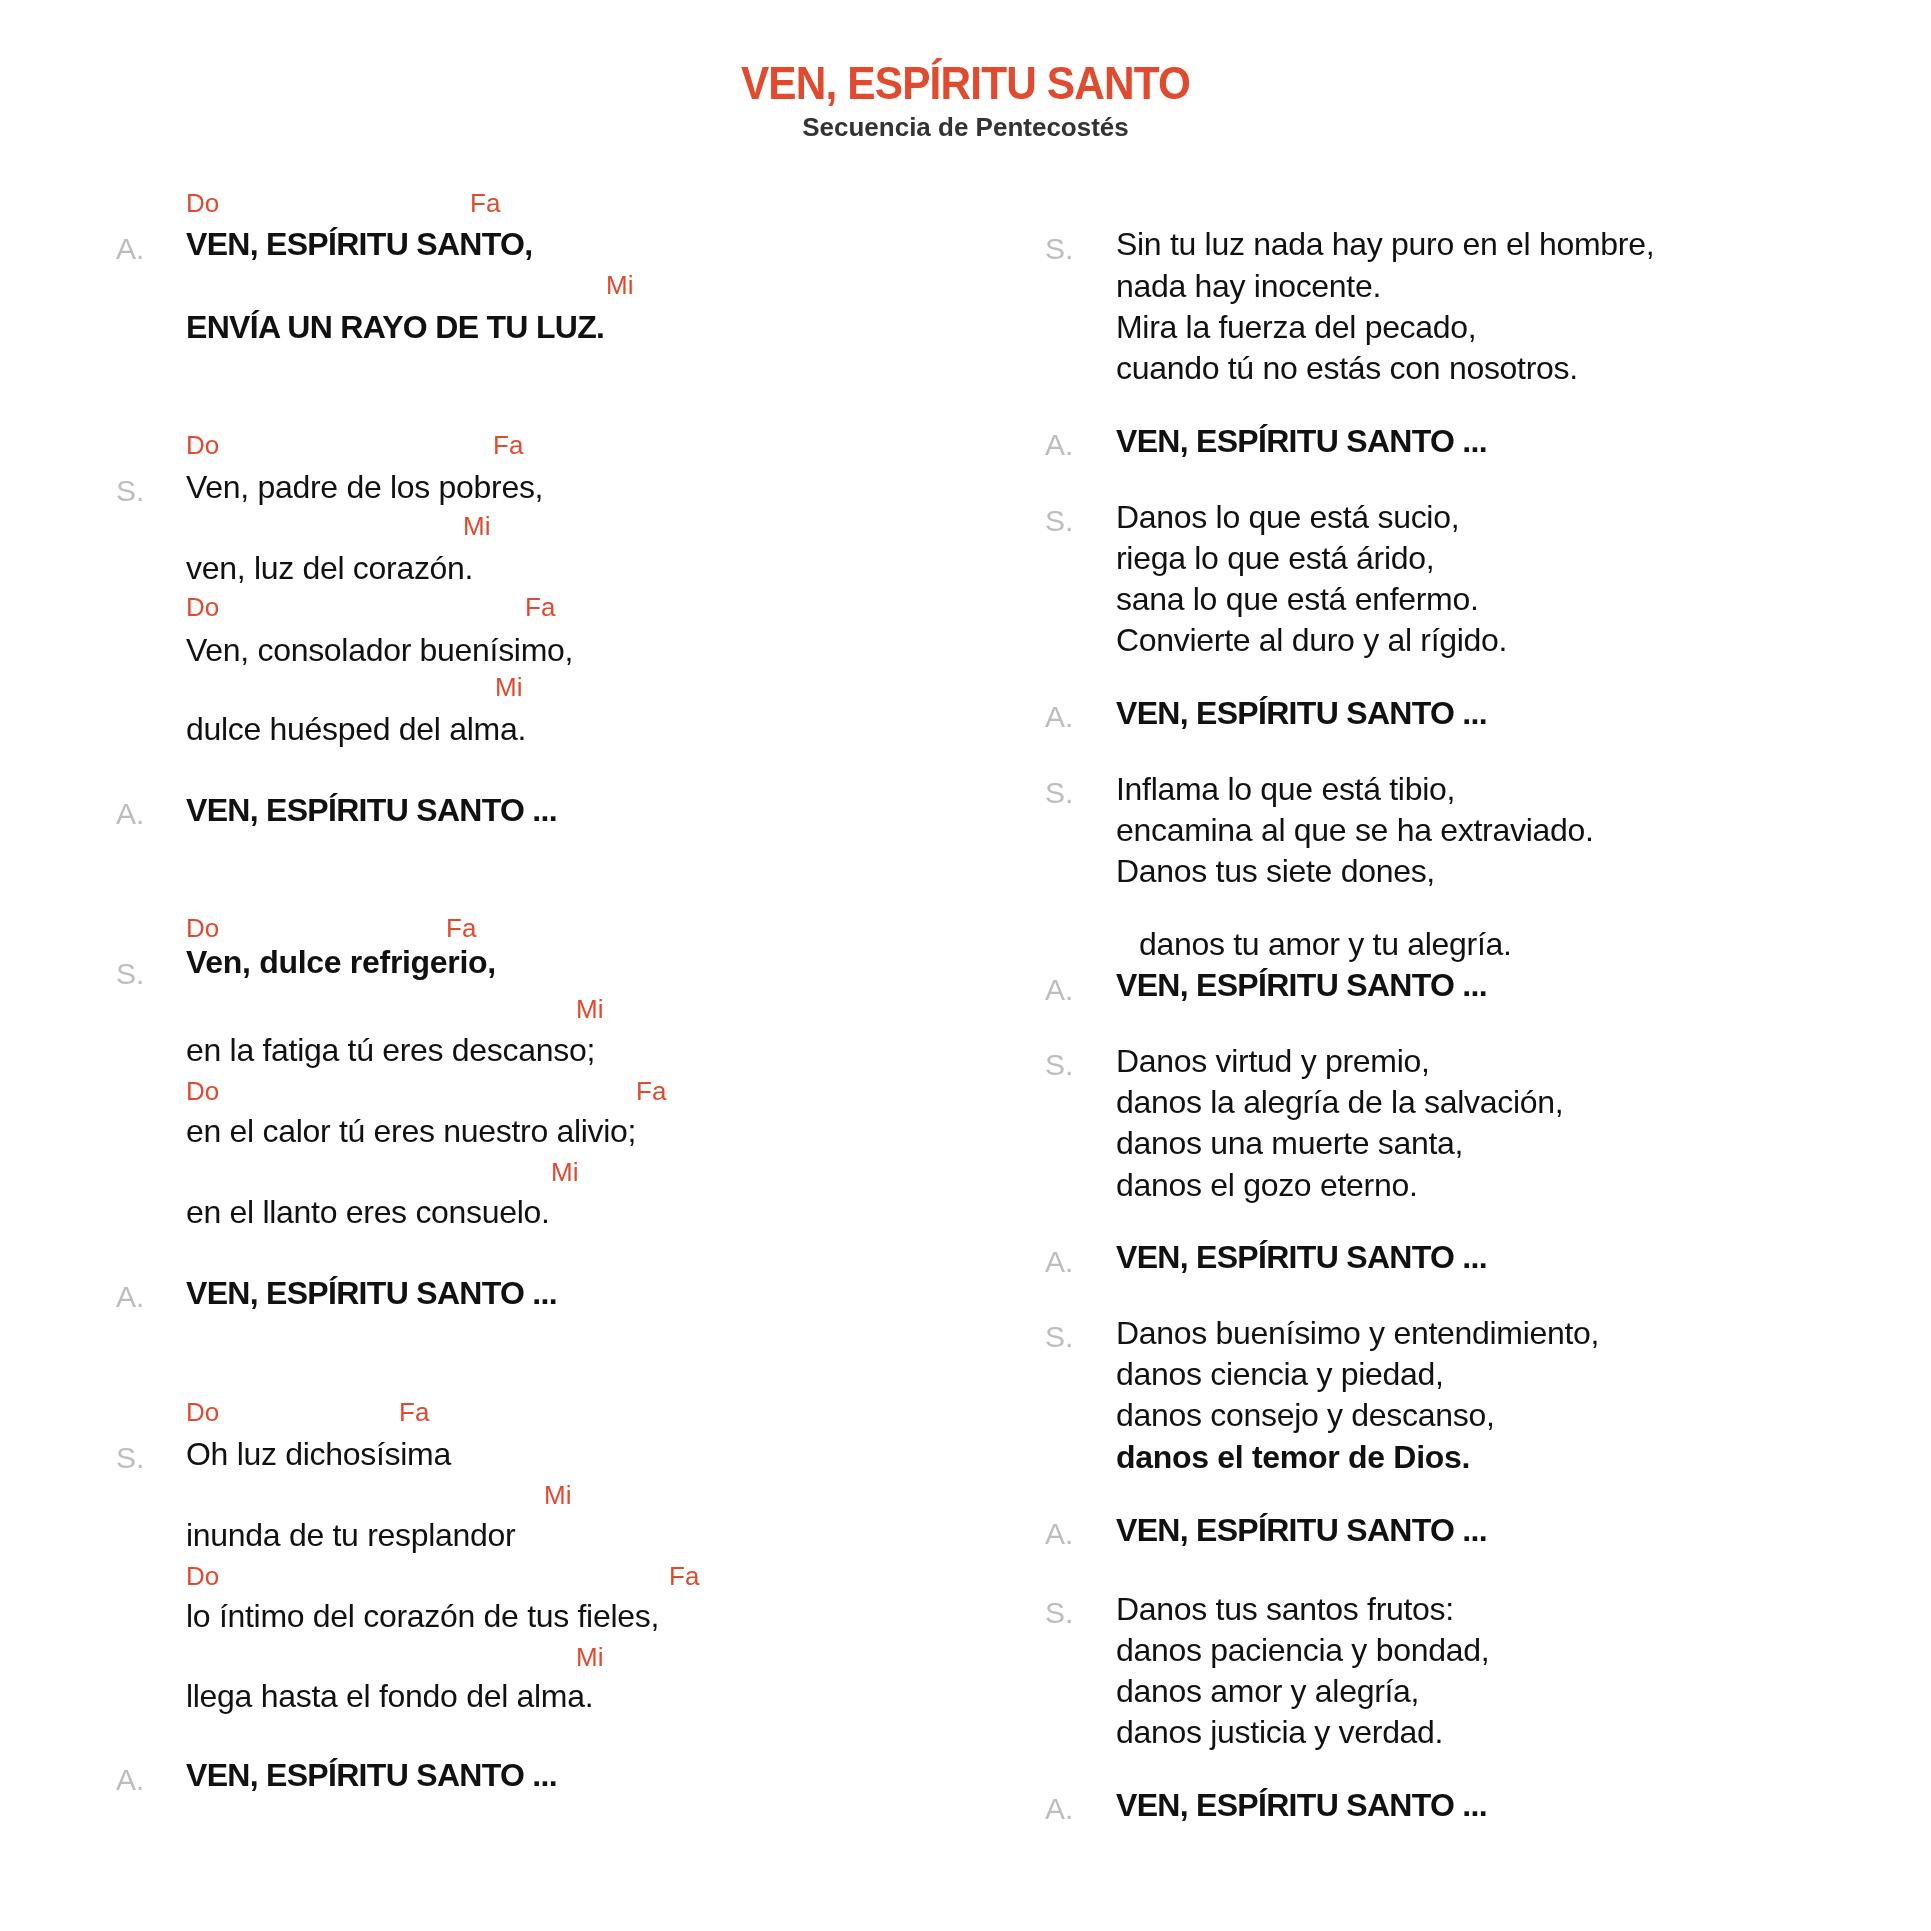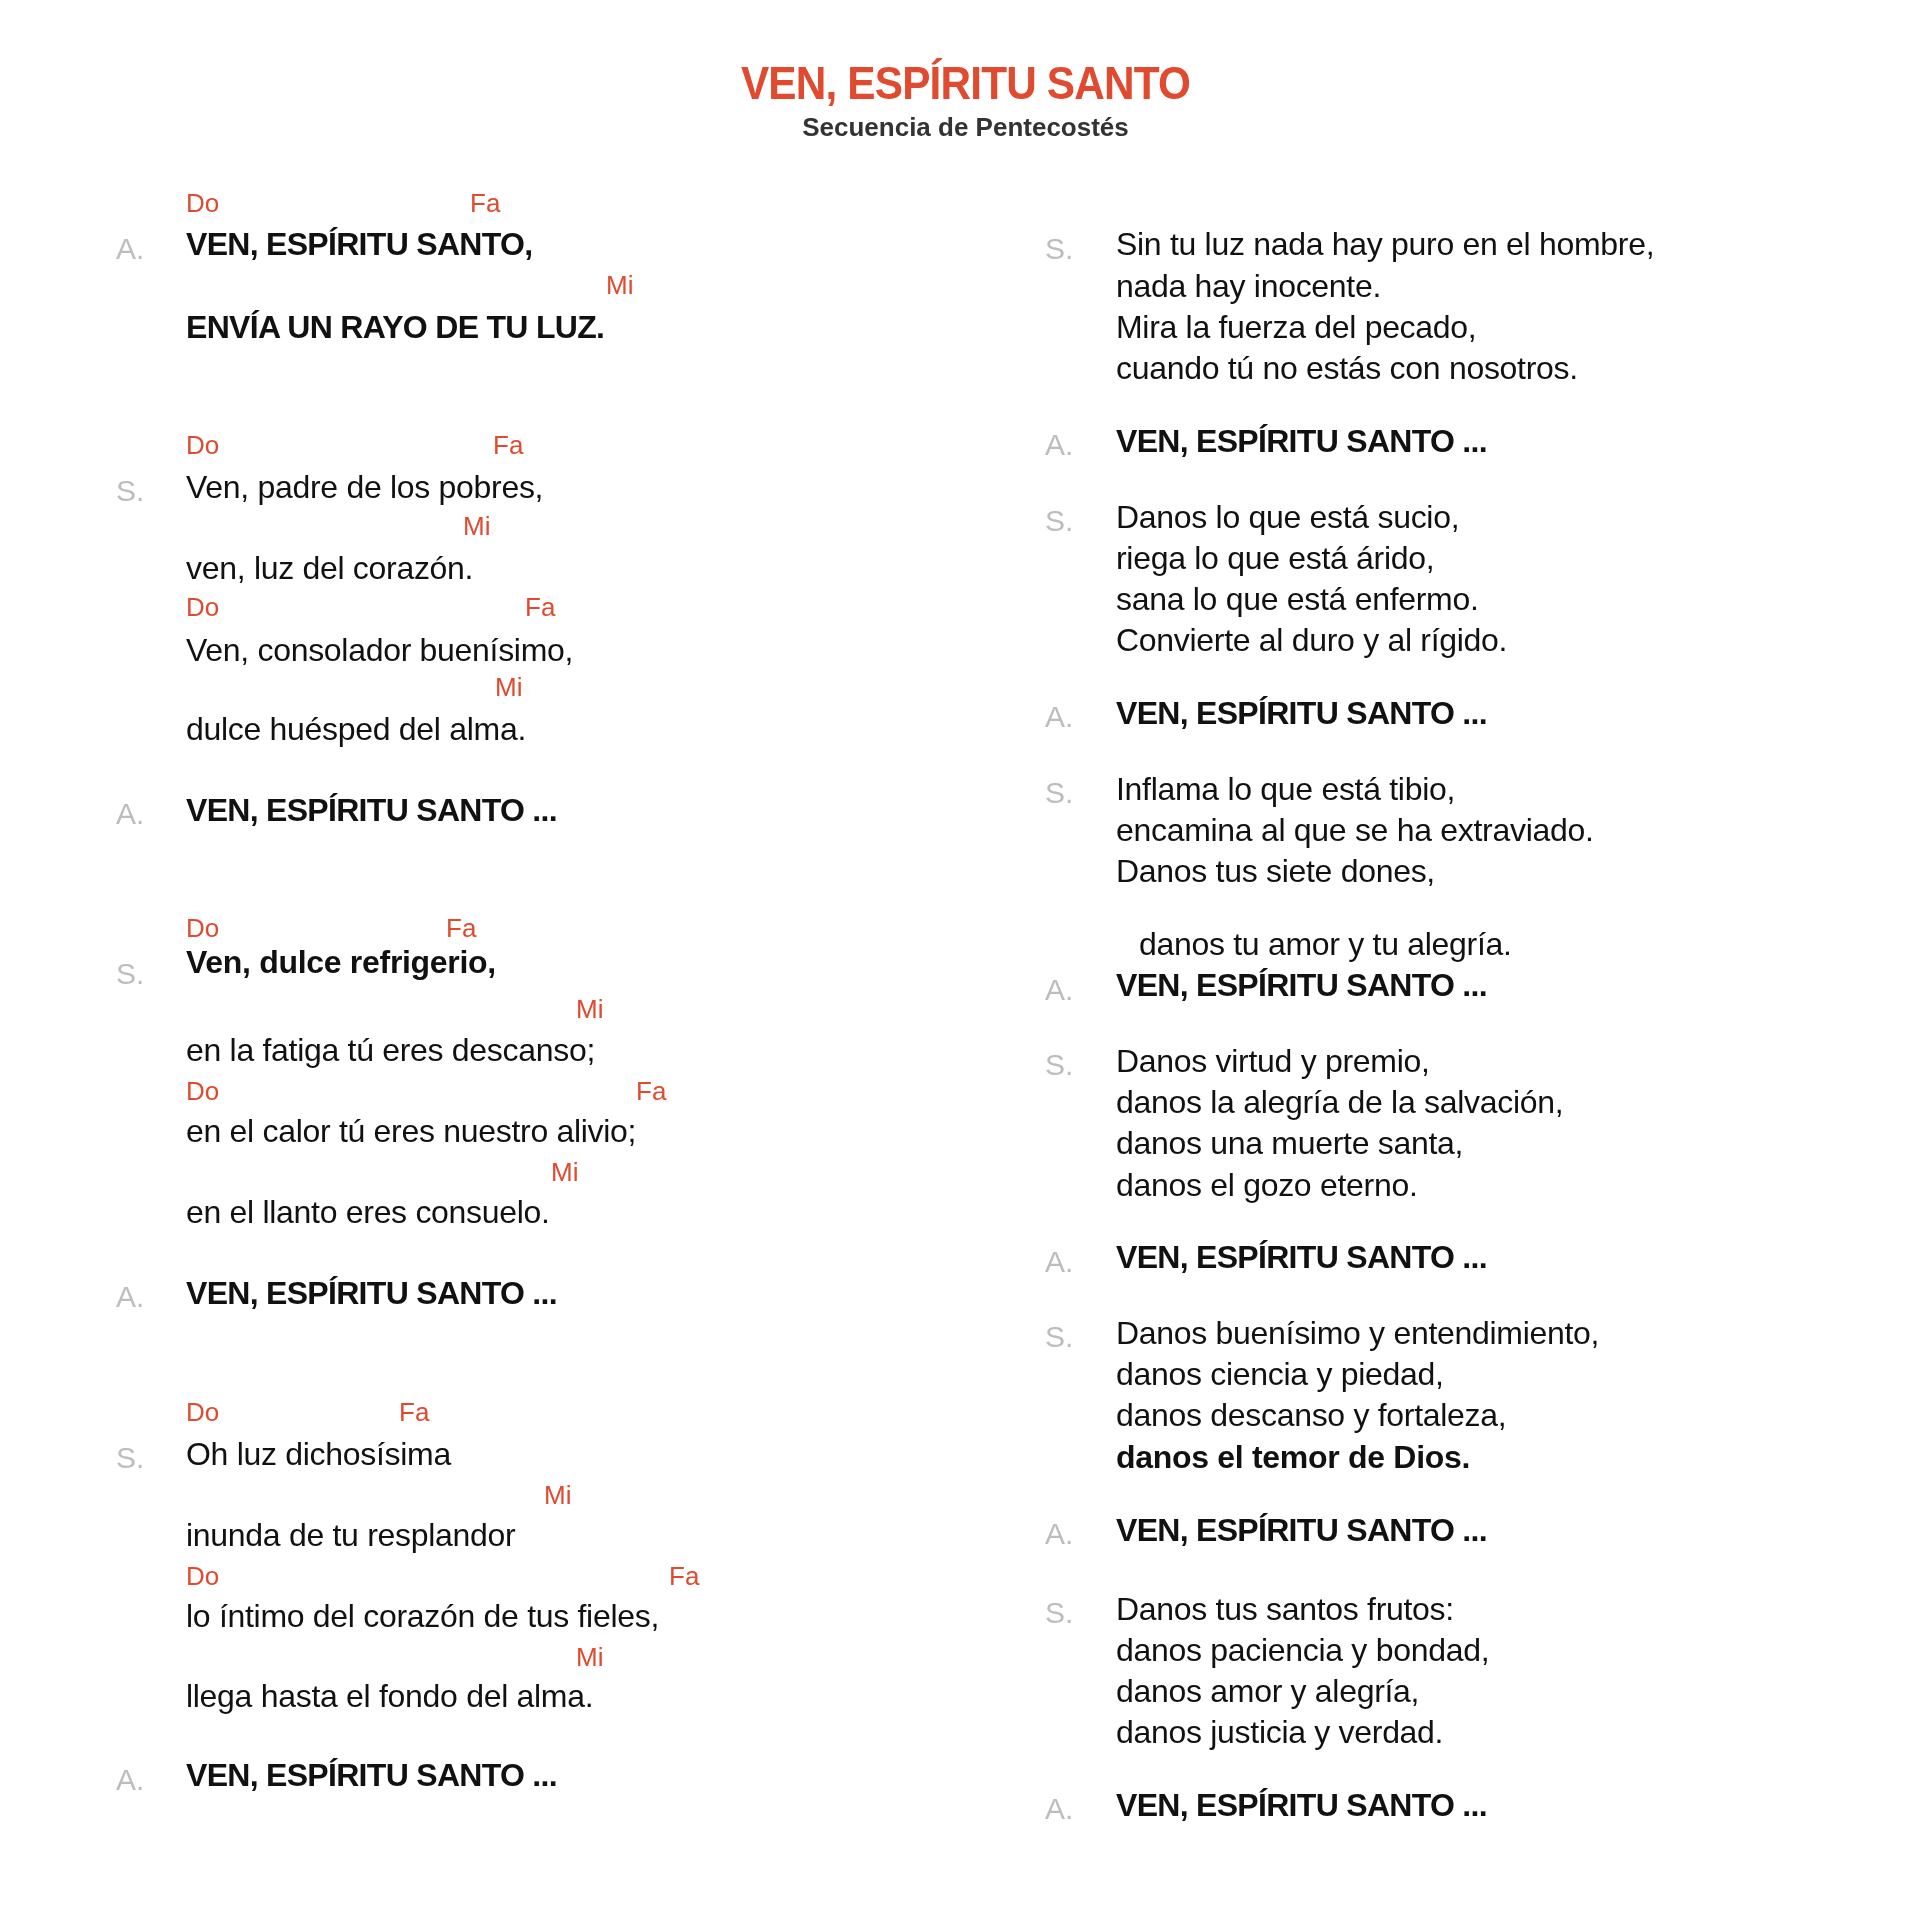--- a/index.html
+++ b/index.html
@@ -97,21 +97,21 @@
     <div class="lyric" style="left: 1116px; top: 853px;">Danos tus siete dones,</div>
     <div class="lyric" style="left: 1116px; top: 926px; margin-left: 23px;">danos tu amor y tu alegría.</div>
     <div class="lyric bold" style="left: 1116px; top: 967px;">VEN, ESPÍRITU SANTO ...</div>
     <div class="lyric" style="left: 1116px; top: 1043px;">Danos virtud y premio,</div>
     <div class="lyric" style="left: 1116px; top: 1084px;">danos la alegría de la salvación,</div>
     <div class="lyric" style="left: 1116px; top: 1125px;">danos una muerte santa,</div>
     <div class="lyric" style="left: 1116px; top: 1167px;">danos el gozo eterno.</div>
     <div class="lyric bold" style="left: 1116px; top: 1239px;">VEN, ESPÍRITU SANTO ...</div>
     <div class="lyric" style="left: 1116px; top: 1315px;">Danos buenísimo y entendimiento,</div>
     <div class="lyric" style="left: 1116px; top: 1356px;">danos ciencia y piedad,</div>
-    <div class="lyric" style="left: 1116px; top: 1397px;">danos descanso y fortaleza,</div>
+    <div class="lyric" style="left: 1116px; top: 1397px;">danos consejo y descanso,</div>
     <div class="lyric" style="left: 1116px; top: 1439px; font-weight: bold;">danos el temor de Dios.</div>
     <div class="lyric bold" style="left: 1116px; top: 1512px;">VEN, ESPÍRITU SANTO ...</div>
     <div class="lyric" style="left: 1116px; top: 1591px; text-align: center;">Danos tus santos frutos:</div>
     <div class="lyric" style="left: 1116px; top: 1632px;">danos paciencia y bondad,</div>
     <div class="lyric" style="left: 1116px; top: 1673px;">danos amor y alegría,</div>
     <div class="lyric" style="left: 1116px; top: 1714px;">danos justicia y verdad.</div>
     <div class="lyric bold" style="left: 1116px; top: 1787px;">VEN, ESPÍRITU SANTO ...</div>
   </div>
 
 

